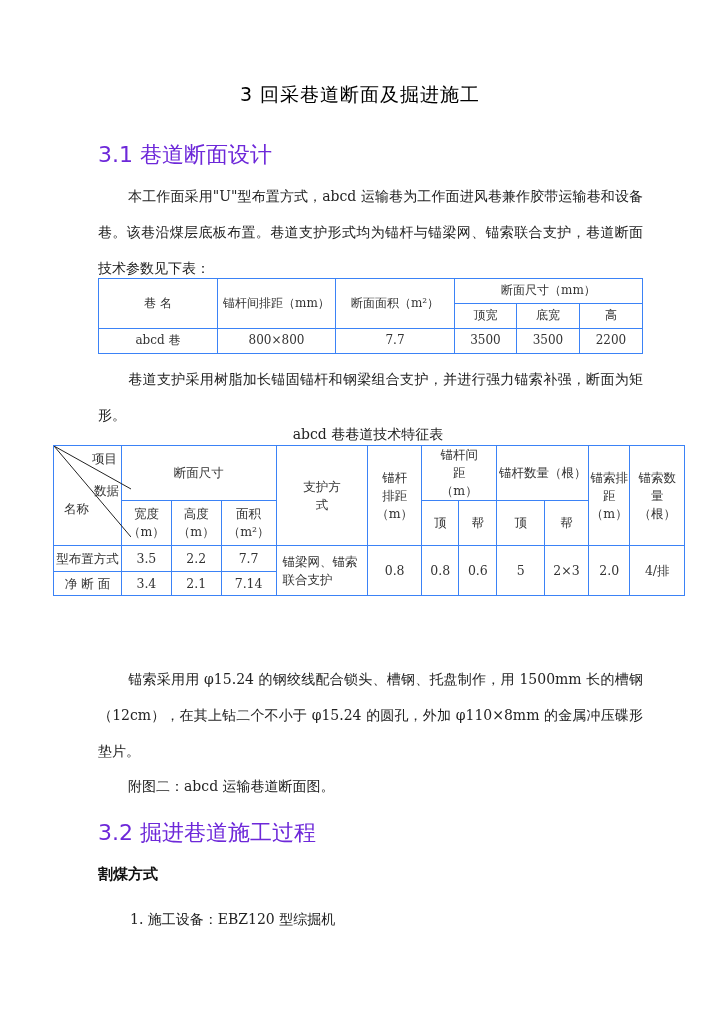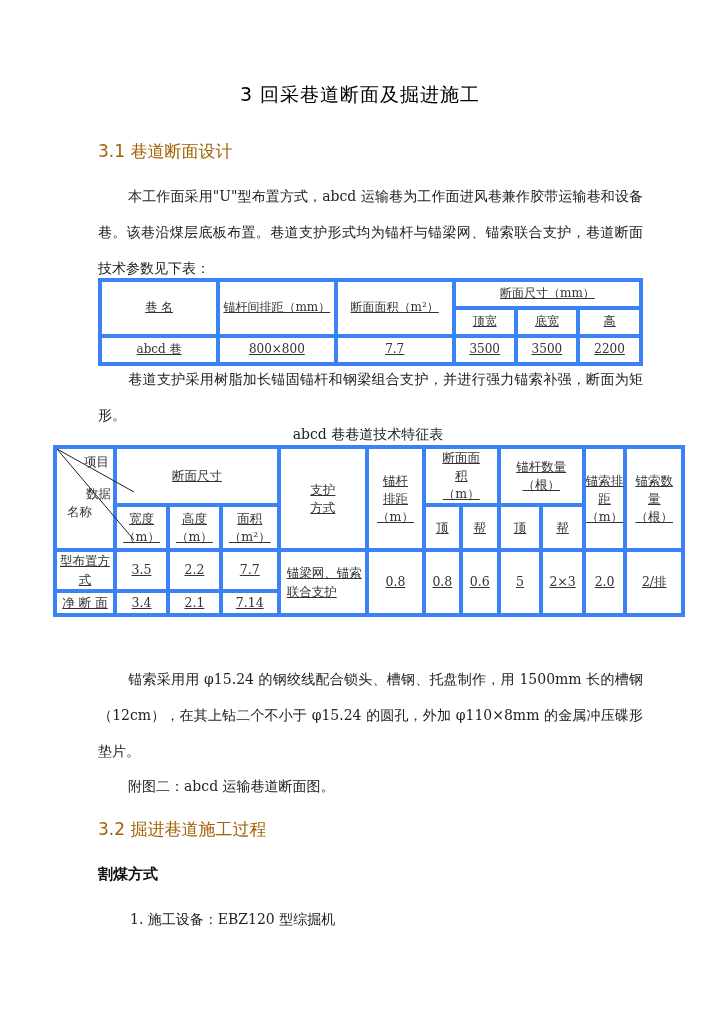--- a/index.html
+++ b/index.html
@@ -9,34 +9,34 @@
     color: #1a1a1a;
   }
   .abs { position: absolute; }
   .h1 {
     left: 0; width: 720px; top: 82px; text-align: center;
     font-family: "DejaVu Sans", "Liberation Sans", sans-serif;
     font-weight: normal; font-size: 19px; letter-spacing: 1px; color: #000;
   }
   .h2 {
     left: 98px; font-family: "DejaVu Sans", "Liberation Sans", sans-serif;
-    font-size: 17px; color: #a16207;
+    font-size: 22px; color: #6d28d9;
   }
   .h3 {
     left: 98px; font-family: "DejaVu Sans", "Liberation Sans", sans-serif;
     font-weight: bold; font-size: 15px; color: #111;
   }
   .para {
     left: 98px; width: 545px; font-size: 14px; line-height: 36px; color: #222;
     text-align: justify;
   }
   .para .indent { display: inline-block; width: 30px; }
   .caption { left: 8px; width: 720px; text-align: center; font-size: 14px; color: #222; }
   table { border-collapse: collapse; position: absolute; font-size: 12px; color: #333; }
-  td { border: 4px solid #3b82f6; text-align: center; vertical-align: middle; padding: 0; line-height: 1.45; text-decoration: underline; }
+  td { border: 1px solid #3b82f6; text-align: center; vertical-align: middle; padding: 0; line-height: 1.45; }
   .t1 { left: 98px; top: 278px; width: 545px; }
   .t1 td { height: 24px; }
   .t2 { left: 53px; top: 445px; width: 632px; font-size: 12.5px; }
   .diag { position: relative; padding: 0; }
   .diag svg { position: absolute; left: 0; top: 0; }
   .diag .lbl { position: absolute; font-size: 12.5px; }
 </style>
 </head>
 <body>
 
@@ -104,21 +104,21 @@
         <line x1="0" y1="0" x2="77" y2="43" stroke="#222" stroke-width="1"></line>
         <line x1="0" y1="0" x2="77" y2="91" stroke="#222" stroke-width="1"></line>
       </svg>
       <span class="lbl" style="right:4px; top:4px;">项目</span>
       <span class="lbl" style="right:2px; top:36px;">数据</span>
       <span class="lbl" style="left:10px; top:54px;text-align:right;">名称</span>
     </td>
     <td colspan="3">断面尺寸</td>
     <td rowspan="2" style="padding:0 26px;">支护方式</td>
     <td rowspan="2" style="padding:0 8px;">锚杆排距（m）</td>
-    <td colspan="2" style="padding:0 14px;">断面面积（m）</td>
+    <td colspan="2" style="padding:0 14px;">锚杆间距（m）</td>
     <td colspan="2">锚杆数量（根）</td>
     <td rowspan="2" style="padding:0 0;">锚索排距（m）</td>
     <td rowspan="2" style="padding:0 8px;">锚索数量（根）</td>
   </tr>
   <tr style="height:45px;">
     <td style="padding:0 6px;">宽度（m）</td>
     <td style="padding:0 6px;">高度（m）</td>
     <td style="padding:0 6px;">面积（m²）</td>
     <td>顶</td>
     <td>帮</td>
@@ -130,21 +130,21 @@
     <td>3.5</td>
     <td>2.2</td>
     <td>7.7</td>
     <td rowspan="2" style="text-align:left; padding-left:6px;">锚梁网、锚索联合支护</td>
     <td rowspan="2">0.8</td>
     <td rowspan="2">0.8</td>
     <td rowspan="2">0.6</td>
     <td rowspan="2">5</td>
     <td rowspan="2">2×3</td>
     <td rowspan="2">2.0</td>
-    <td rowspan="2">2/排</td>
+    <td rowspan="2">4/排</td>
   </tr>
   <tr style="height:24px;">
     <td>净 断 面</td>
     <td>3.4</td>
     <td>2.1</td>
     <td>7.14</td>
   </tr>
 </tbody>
   </table>
 

